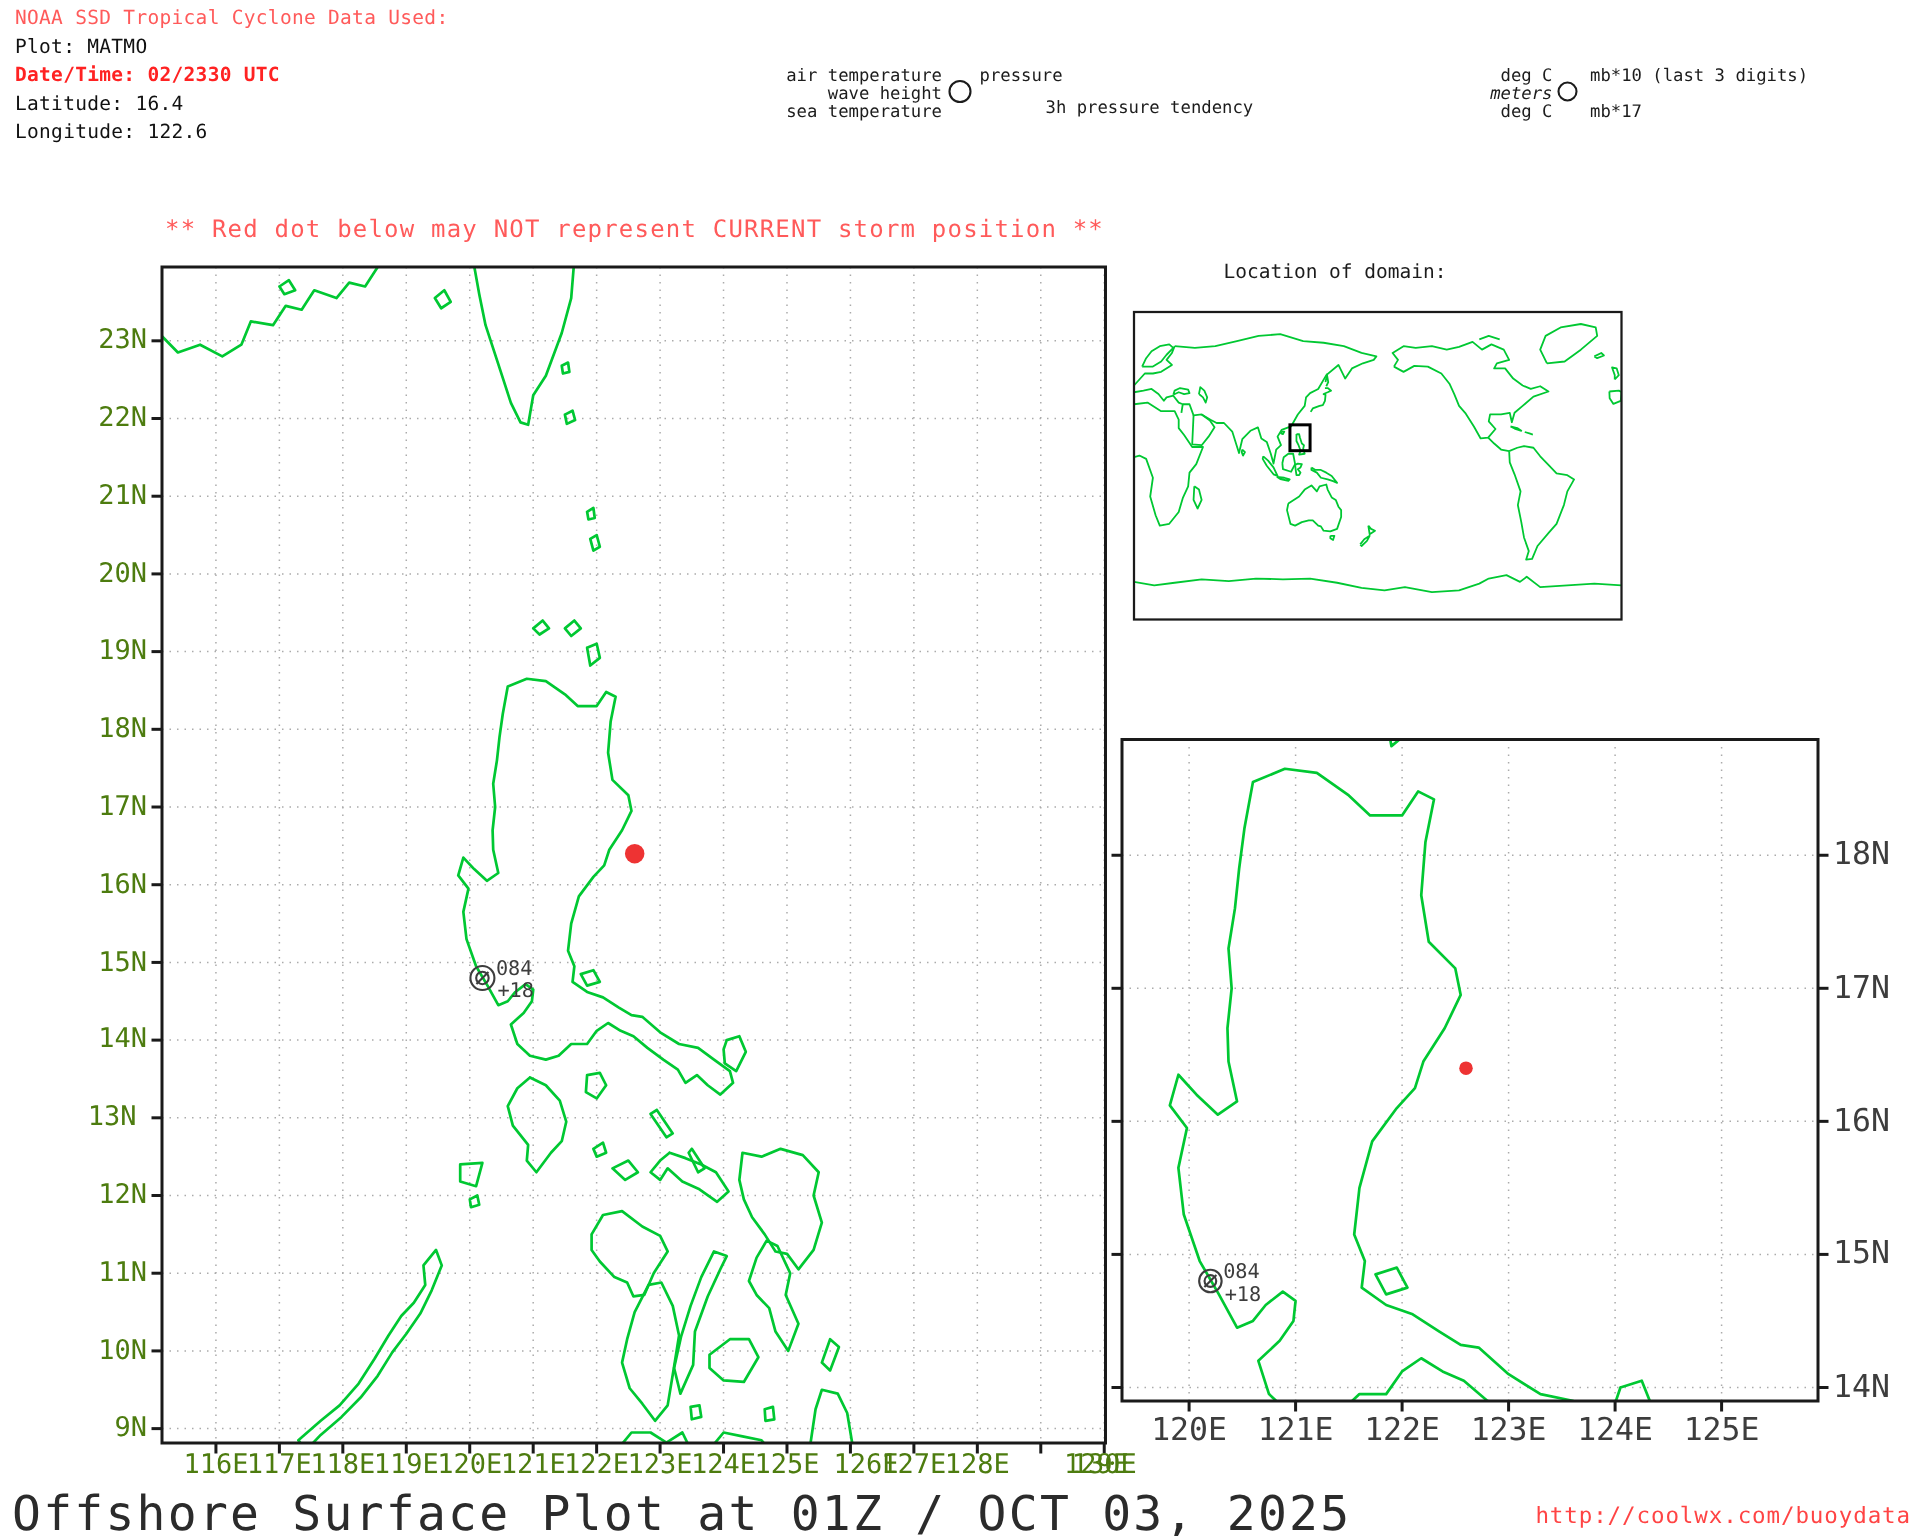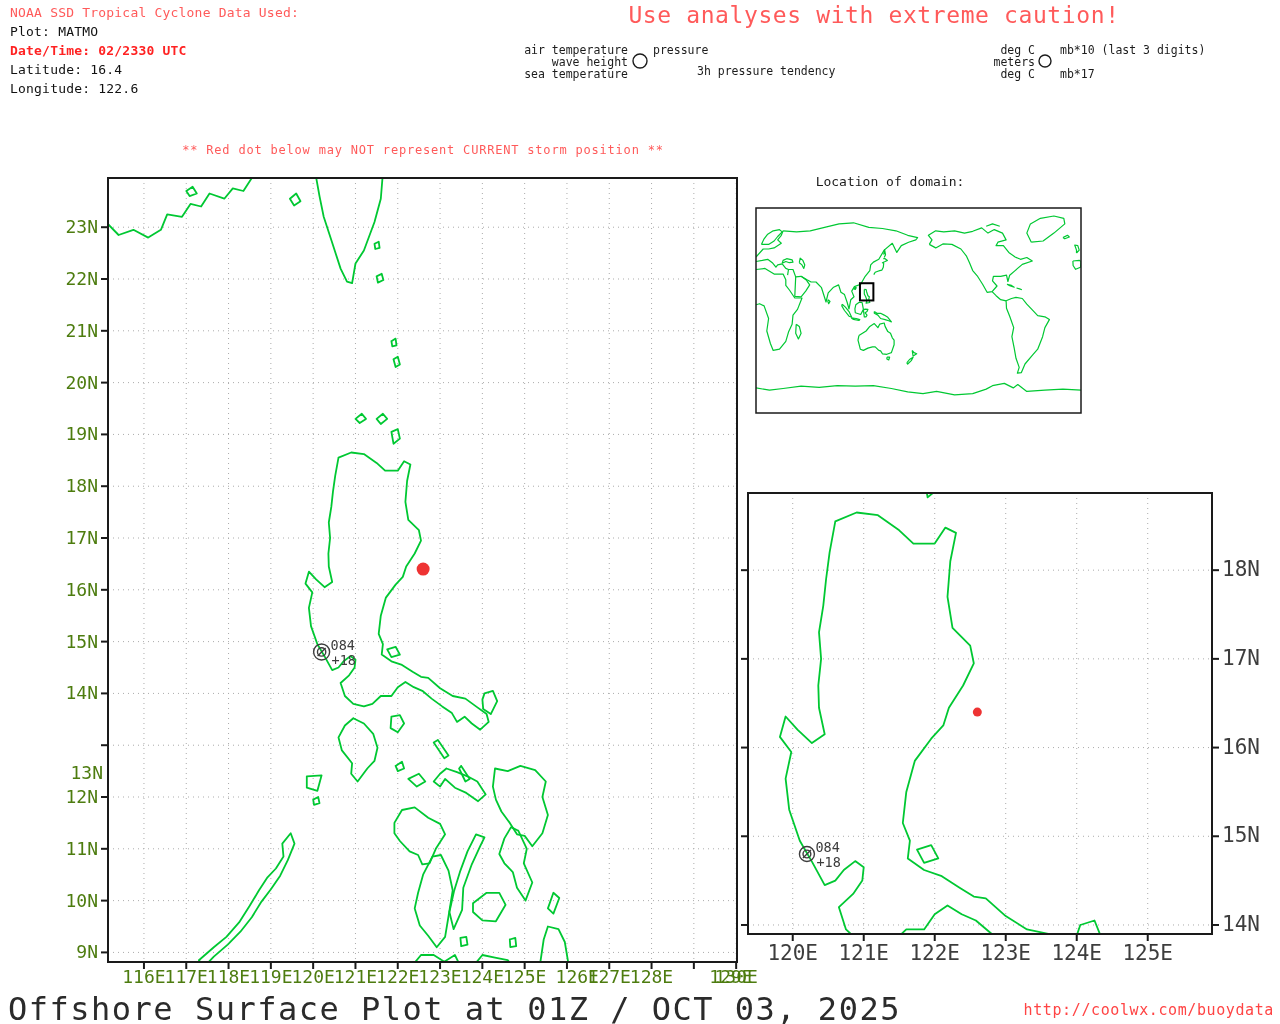--- a/index.html
+++ b/index.html
@@ -5,21 +5,21 @@
   html,body{margin:0;padding:0;background:#fff;}
   #root{position:relative;width:1280px;height:1024px;background:#ffffff;overflow:hidden;
         font-family:"DejaVu Sans Mono",monospace;}
   .abs{position:absolute;white-space:pre;}
   .hdr{font-size:13px;letter-spacing:.2px;color:#111;text-align:right;}
   .alert{color:var(--alert,#ff5a5a);}
   .strong-alert{color:var(--strongalert,#ff2222);font-weight:bold;}
   .caution{font-size:23px;letter-spacing:.6px;text-align:center;}
   .legend{font-size:11.5px;color:#1c1c1c;}
   .tr{text-align:right;}
-  .warn{font-size:12px;letter-spacing:.8px;text-align:center;}
+  .warn{font-size:16px;letter-spacing:.8px;text-align:center;}
   .wtitle{font-size:13px;color:#1c1c1c;text-align:center;}
   .axis18{font-size:18px;color:#4d7c0f;}
   .axis21{font-size:21px;color:#3d3d3d;}
   .tc{text-align:center;}
   .ftitle{font-size:32px;letter-spacing:1.5px;color:#2b2b2b;}
   .furl{font-size:15px;letter-spacing:.6px;color:var(--urlcol,#ff4444);}
   svg{position:absolute;pointer-events:none;}
   .frame{fill:none;stroke:#1a1a1a;stroke-width:2;}
   .wframe{fill:none;stroke:#1a1a1a;stroke-width:1.5;}
   .grid{stroke:#ababab;stroke-width:1;stroke-dasharray:1 4;fill:none;}
@@ -34,33 +34,32 @@
 <body>
 
 <div id="root">
 
   <div class="abs hdr alert" style="left:10px;top:5px;">NOAA SSD Tropical Cyclone Data Used:</div>
   <div class="abs hdr" style="left:10px;top:24px;">Plot: MATMO</div>
   <div class="abs hdr strong-alert" style="left:10px;top:43px;">Date/Time: 02/2330 UTC</div>
   <div class="abs hdr" style="left:10px;top:62px;">Latitude: 16.4</div>
   <div class="abs hdr" style="left:10px;top:81px;">Longitude: 122.6</div>
 
-  <div class="abs caution alert" style="left:574px;top:2px;width:600px;">Use analyses with extreme caution!</div>
 
   <div class="abs legend tr" style="left:448px;top:43px;width:180px;">air temperature</div>
   <div class="abs legend tr" style="left:448px;top:55px;width:180px;">wave height</div>
   <div class="abs legend tr" style="left:448px;top:67px;width:180px;">sea temperature</div>
   <svg style="left:631px;top:52px;" width="18" height="18">
     <circle cx="9" cy="9" r="7" class="legcirc"></circle>
   </svg>
   <div class="abs legend" style="left:653px;top:43px;">pressure</div>
   <div class="abs legend" style="left:653px;top:64px;margin-left:44px;">3h pressure tendency</div>
 
   <div class="abs legend tr" style="left:905px;top:43px;width:130px;">deg C</div>
-  <div class="abs legend tr" style="left:905px;top:55px;width:130px;">meters</div>
+  <div class="abs legend tr" style="left:905px;top:55px;width:130px;font-style:italic;">meters</div>
   <div class="abs legend tr" style="left:905px;top:67px;width:130px;">deg C</div>
   <svg style="left:1037px;top:53px;" width="16" height="16">
     <circle cx="8" cy="8" r="6" class="legcirc"></circle>
   </svg>
   <div class="abs legend" style="left:1060px;top:43px;">mb*10 (last 3 digits)</div>
   <div class="abs legend" style="left:1060px;top:67px;">mb*17</div>
 
   <div class="abs warn alert" style="left:108px;top:143px;width:630px;">** Red dot below may NOT represent CURRENT storm position **</div>
 
   <div class="abs wtitle" style="left:740px;top:174px;width:300px;">Location of domain:</div>
@@ -326,21 +325,21 @@
     <div class="abs axis18 tr" style="left:43px;top:216.20999999999995px;width:55px;">23N</div>
     <div class="abs axis18 tr" style="left:43px;top:268.01px;width:55px;">22N</div>
     <div class="abs axis18 tr" style="left:43px;top:319.80999999999995px;width:55px;">21N</div>
     <div class="abs axis18 tr" style="left:43px;top:371.60999999999996px;width:55px;">20N</div>
     <div class="abs axis18 tr" style="left:43px;top:423.40999999999997px;width:55px;">19N</div>
     <div class="abs axis18 tr" style="left:43px;top:475.2099999999999px;width:55px;">18N</div>
     <div class="abs axis18 tr" style="left:43px;top:527.01px;width:55px;">17N</div>
     <div class="abs axis18 tr" style="left:43px;top:578.81px;width:55px;">16N</div>
     <div class="abs axis18 tr" style="left:43px;top:630.6099999999999px;width:55px;">15N</div>
     <div class="abs axis18 tr" style="left:43px;top:682.41px;width:55px;">14N</div>
-    <div class="abs axis18 tr" style="left:48px;top:734.2099999999999px;width:55px;margin-top:28px;">13N</div>
+    <div class="abs axis18 tr" style="left:36px;top:734.2099999999999px;width:55px;">13N</div>
     <div class="abs axis18 tr" style="left:43px;top:786.0099999999999px;width:55px;">12N</div>
     <div class="abs axis18 tr" style="left:43px;top:837.81px;width:55px;">11N</div>
     <div class="abs axis18 tr" style="left:43px;top:889.6099999999999px;width:55px;">10N</div>
     <div class="abs axis18 tr" style="left:43px;top:941.41px;width:55px;">9N</div>
     <div class="abs axis21 tc" style="left:757.7299999999997px;top:941px;width:70px;">120E</div>
     <div class="abs axis21 tc" style="left:828.7299999999997px;top:941px;width:70px;">121E</div>
     <div class="abs axis21 tc" style="left:899.7299999999997px;top:941px;width:70px;">122E</div>
     <div class="abs axis21 tc" style="left:970.7299999999997px;top:941px;width:70px;">123E</div>
     <div class="abs axis21 tc" style="left:1041.7299999999996px;top:941px;width:70px;">124E</div>
     <div class="abs axis21 tc" style="left:1112.7299999999996px;top:941px;width:70px;">125E</div>

